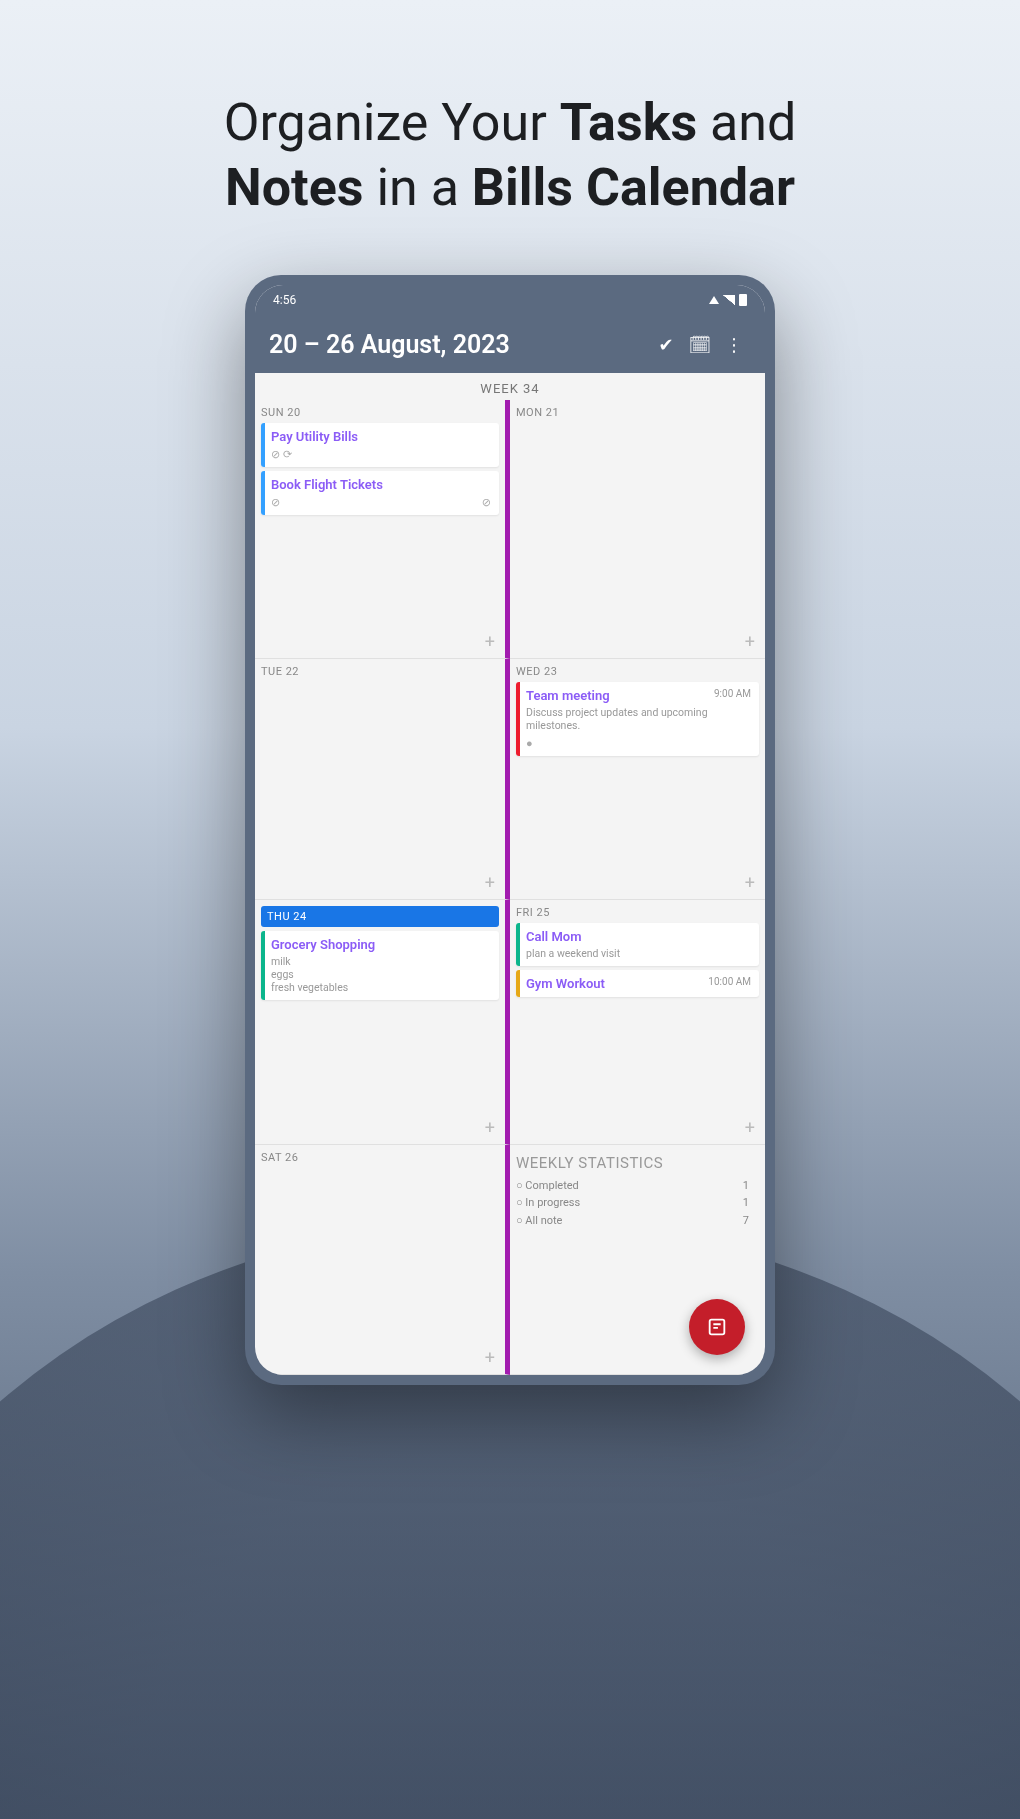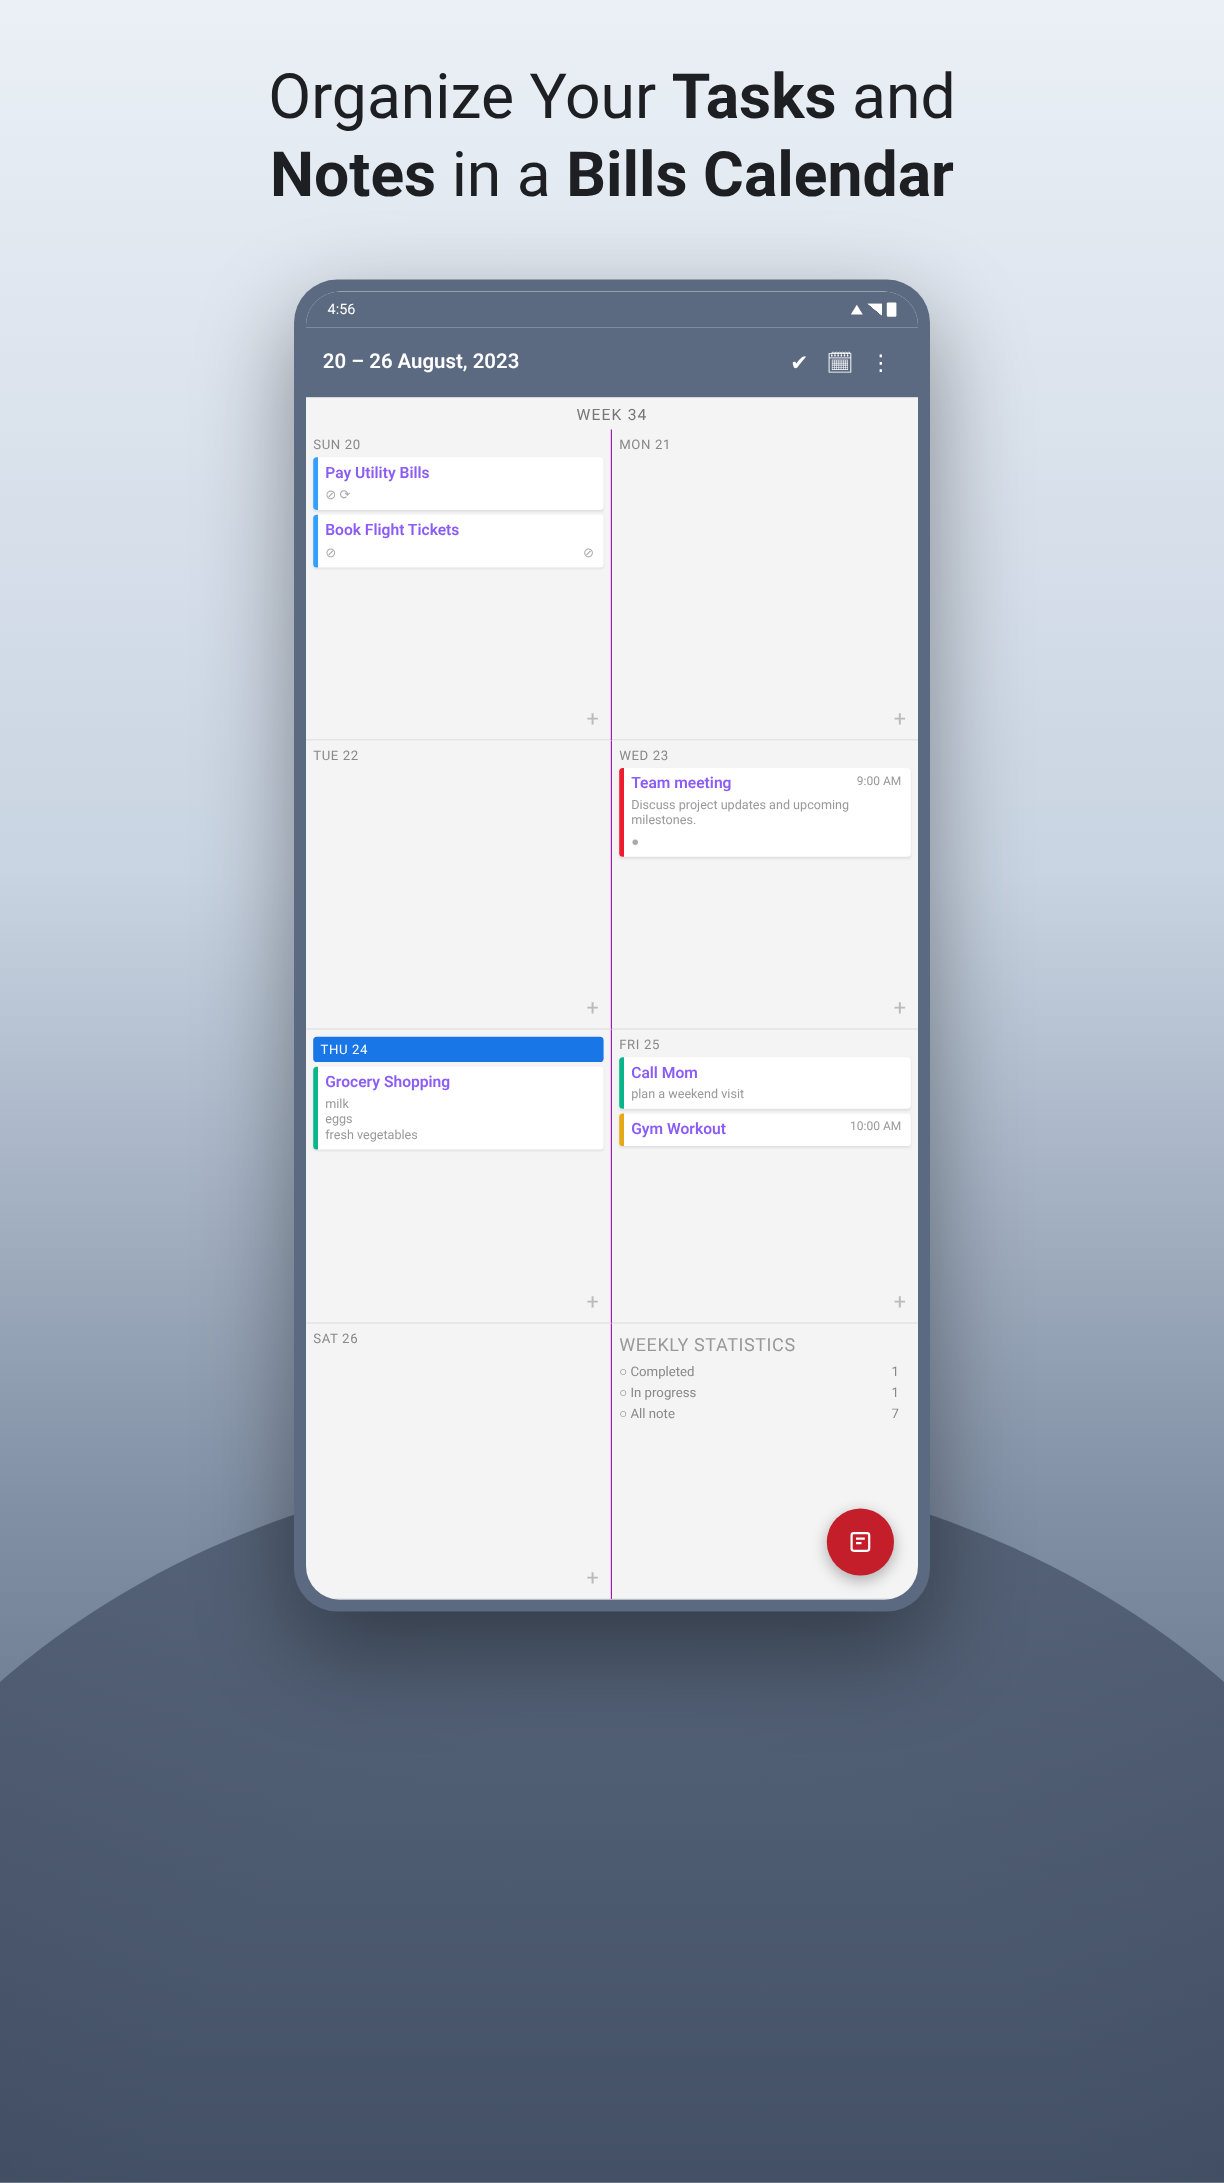--- a/index.html
+++ b/index.html
@@ -22,21 +22,21 @@
     left: -200px;
     right: -200px;
     height: 1200px;
     border-radius: 50%;
     background: radial-gradient(circle, #3d4a5f 40%, #354155 80%);
     opacity: 0.6;
   }
   .headline {
     position: relative;
     text-align: center;
-    padding-top: 48px;
+    padding-top: 90px;
     font-size: 52px;
     line-height: 1.25;
     color: #1d1f22;
     font-weight: 400;
   }
   .headline b { font-weight: 700; }
   .phone {
     position: relative;
     margin: 55px auto 0;
     width: 530px;
@@ -67,37 +67,37 @@
   }
   .s-icons { display: flex; gap: 4px; align-items: center; }
   .appbar {
     background: #5b6a80;
     height: 58px;
     display: flex;
     align-items: center;
     padding: 0 14px;
     color: #fff;
   }
-  .appbar .title { flex: 1; font-size: 17px; font-weight: 600; }
+  .appbar .title { flex: 1; font-size: 25px; font-weight: 600; }
   .appbar .aicon { width: 34px; text-align: center; font-size: 18px; }
   .weeklabel {
     text-align: center;
     font-size: 13px;
     color: #777;
     padding: 8px 0 4px;
     letter-spacing: 1px;
   }
   .grid {
     flex: 1;
     display: grid;
     grid-template-columns: 1fr 1fr;
     grid-auto-rows: minmax(120px, auto);
   }
   .cell {
-    border-right: 1px solid #a21caf;
+    border-right: 5px solid #a21caf;
     border-bottom: 1px solid #e0e0e0;
     padding: 6px 6px 4px 6px;
     position: relative;
     display: flex;
     flex-direction: column;
   }
   .cell:nth-child(2n) { border-right: none; }
   .dayhdr { font-size: 11px; color: #888; letter-spacing: 0.5px; margin-bottom: 4px; }
   .dayhdr.today { background: #1976e6; color: #fff; padding: 4px 6px; border-radius: 3px; display: inline-block; }
   .task {

